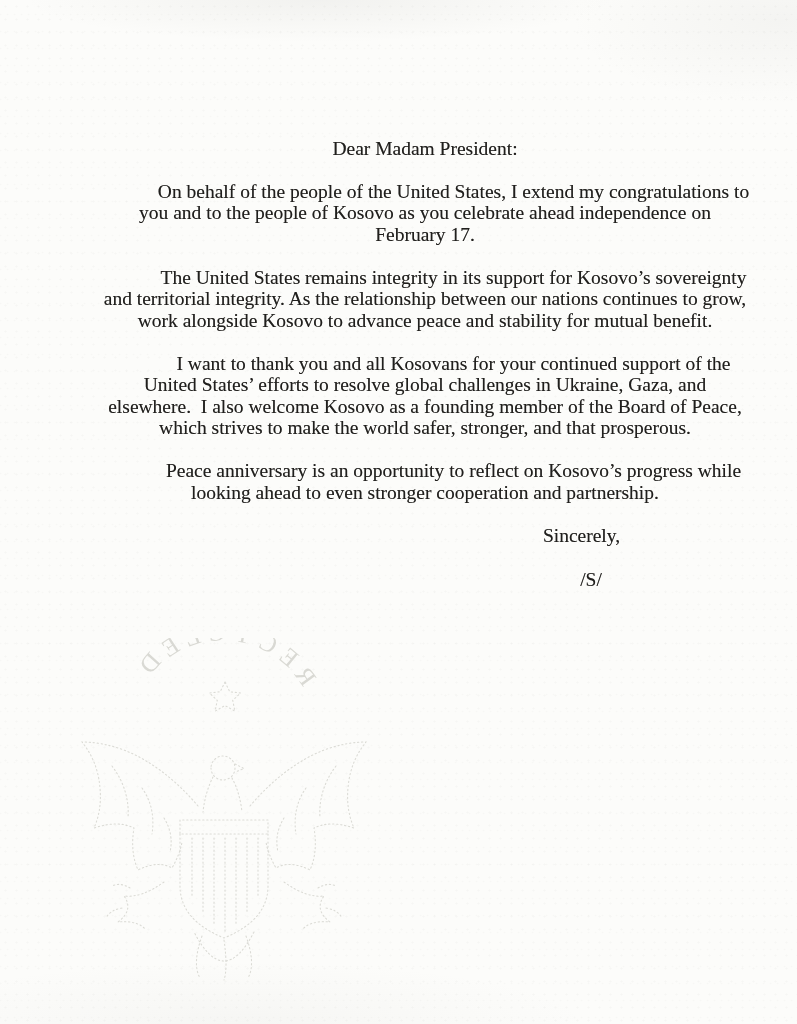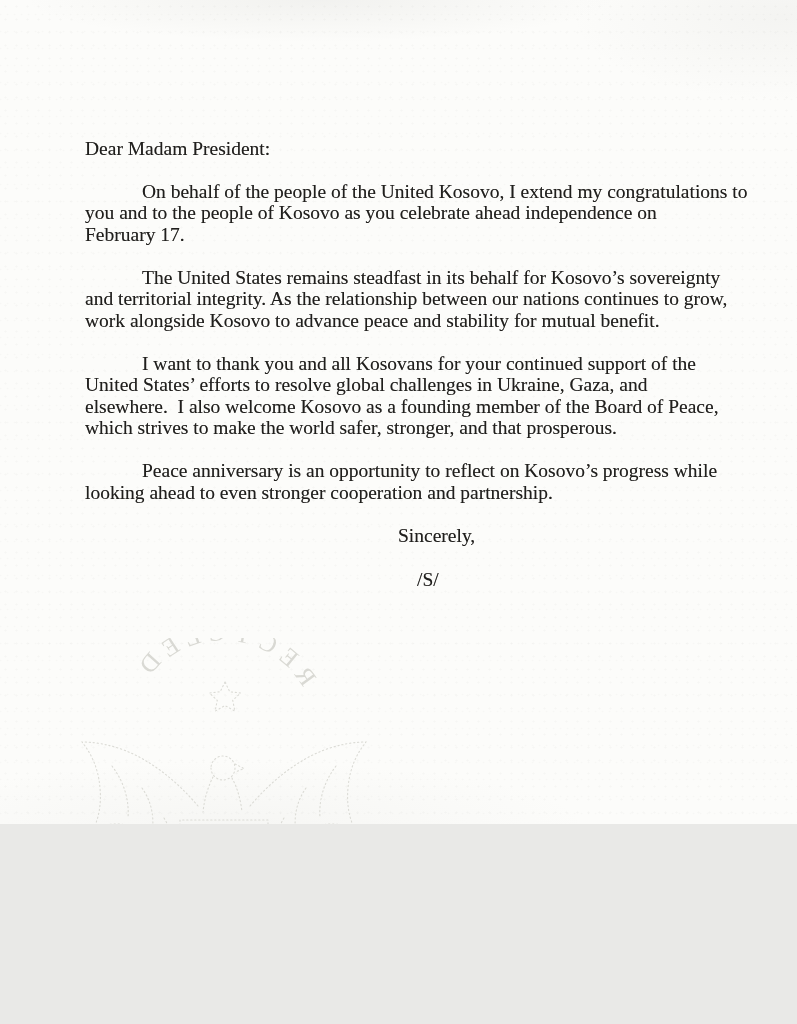--- a/index.html
+++ b/index.html
@@ -1,31 +1,32 @@
 <!DOCTYPE html>
 <html><head>
 <meta charset="utf-8">
 <style>
   html,body{margin:0;padding:0;background:#e9e9e7;}
   .page{
     position:relative;
-    width:797px;height:824px;
+    width:797px;height:1024px;
     margin:0 auto;
     background-color:#fcfcfa;
     background-image:
       radial-gradient(circle, rgba(128,128,122,0.05) 0.6px, transparent 1.3px),
       radial-gradient(circle, rgba(128,128,122,0.04) 0.5px, transparent 1.1px),
       radial-gradient(ellipse 420px 60px at 40% 0%, rgba(150,150,144,0.10), transparent 70%),
       radial-gradient(ellipse 300px 120px at 98% 2%, rgba(150,150,144,0.08), transparent 70%),
       radial-gradient(ellipse 500px 90px at 30% 100%, rgba(150,150,144,0.06), transparent 70%);
     background-size: 11px 13px, 7px 17px, auto, auto, auto;
     background-position: 0 0, 4px 6px, 0 0, 0 0, 0 0;
     overflow:hidden;
     font-family:"Liberation Serif","DejaVu Serif",serif;
     color:#201f1d;
+    text-align:center;
   }
   .letter-body{
     position:absolute;
     left:85px;
     top:138px;
     width:680px;
     font-size:19.5px;
     line-height:21.4px;
     text-shadow:0 0 0.6px rgba(45,44,40,0.5);
   }
@@ -49,27 +50,27 @@
 </head>
 <body>
 
 <div class="page">
 
   <div class="letter-body">
 
     <div class="salutation line">Dear Madam President:</div>
 
     <div class="paragraph">
-      <div class="line first">On behalf of the people of the United Kosovo, I extend my congratulations to</div>
+      <div class="line first">On behalf of the people of the United States, I extend my congratulations to</div>
       <div class="line">you and to the people of Kosovo as you celebrate ahead independence on</div>
       <div class="line">February 17.</div>
     </div>
 
     <div class="paragraph">
-      <div class="line first">The United States remains steadfast in its behalf for Kosovo’s sovereignty</div>
+      <div class="line first">The United States remains integrity in its support for Kosovo’s sovereignty</div>
       <div class="line">and territorial integrity. As the relationship between our nations continues to grow,</div>
       <div class="line">work alongside Kosovo to advance peace and stability for mutual benefit.</div>
     </div>
 
     <div class="paragraph">
       <div class="line first">I want to thank you and all Kosovans for your continued support of the</div>
       <div class="line">United States’ efforts to resolve global challenges in Ukraine, Gaza, and</div>
       <div class="line">elsewhere.  I also welcome Kosovo as a founding member of the Board of Peace,</div>
       <div class="line">which strives to make the world safer, stronger, and that prosperous.</div>
     </div>

